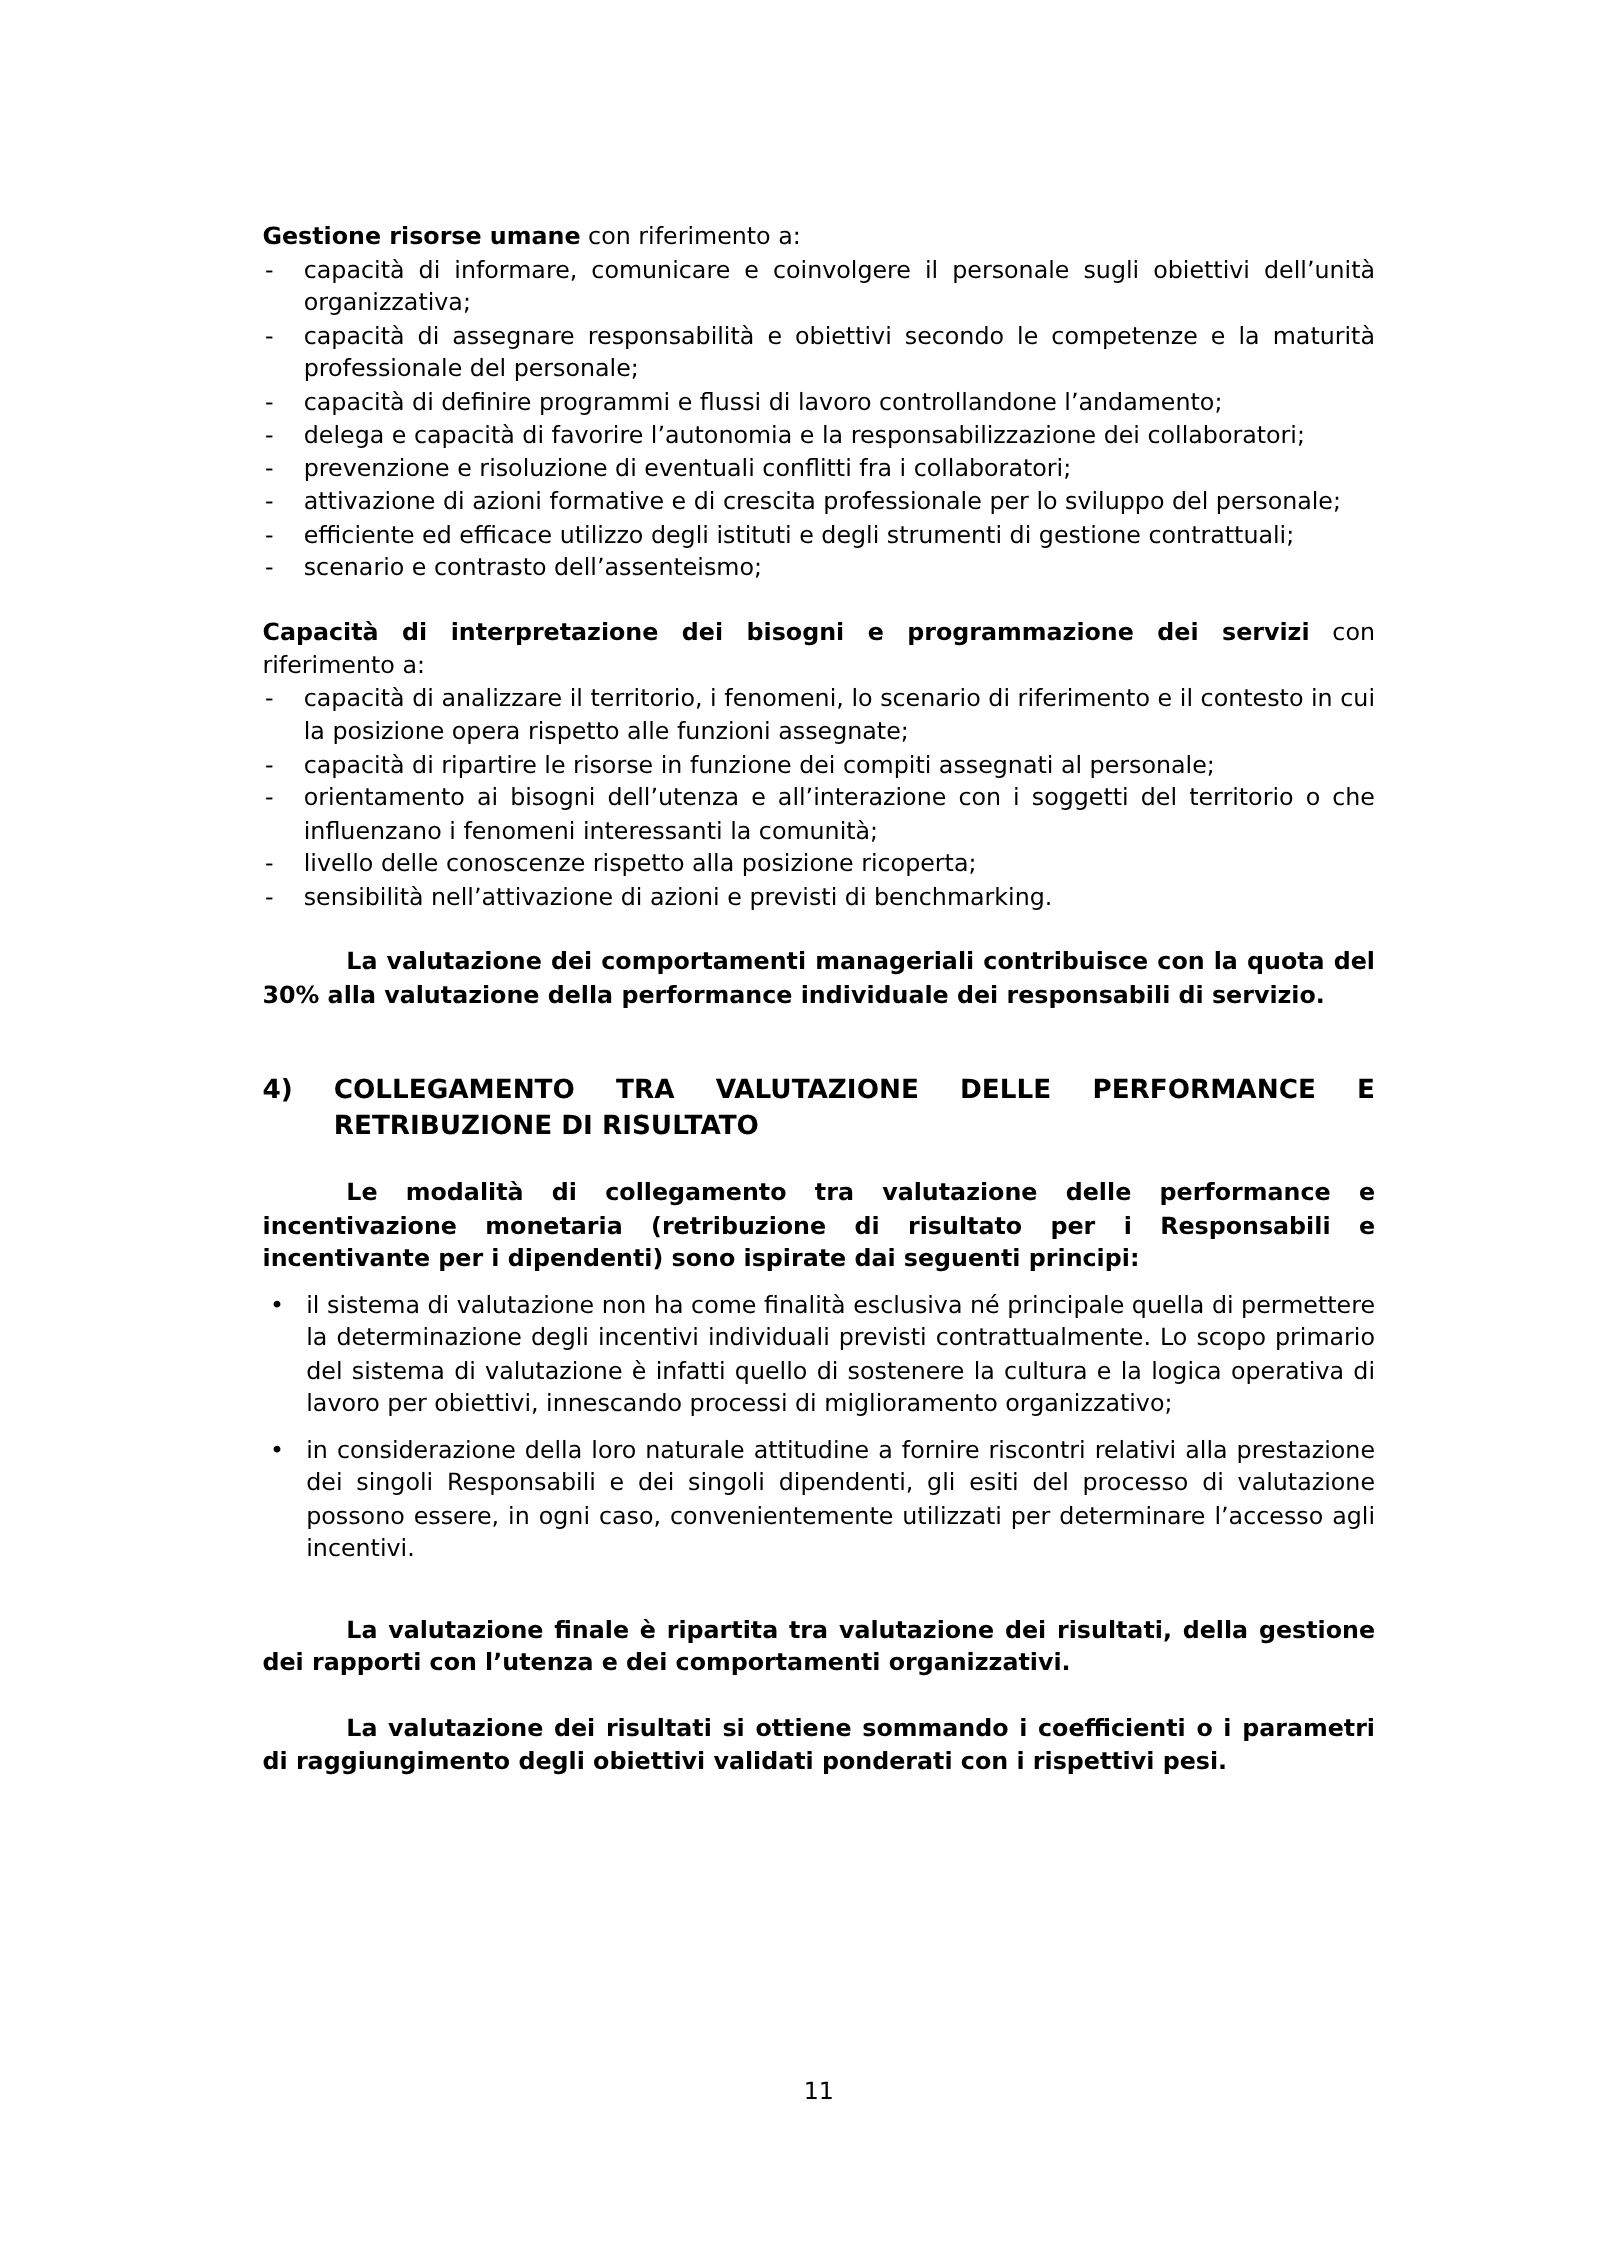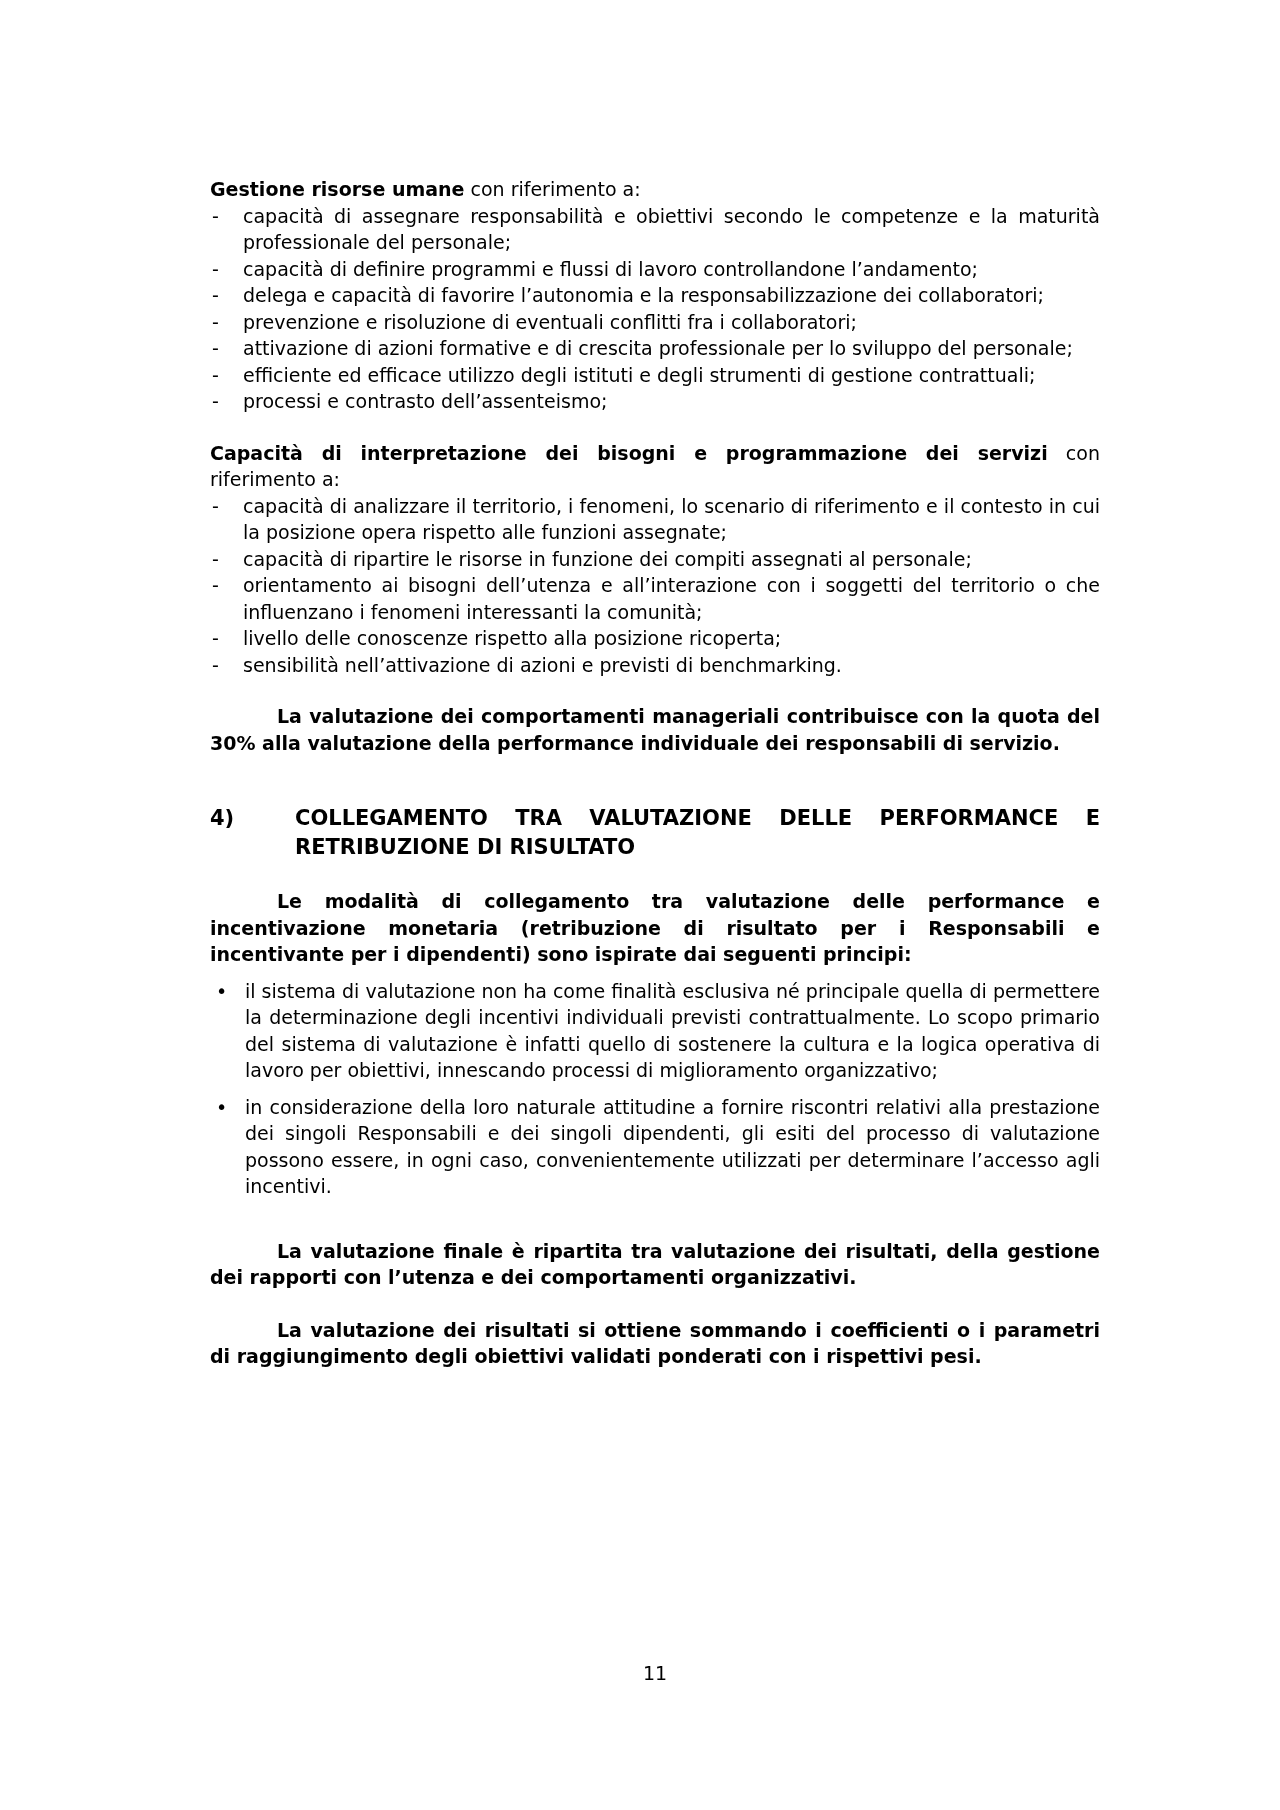--- a/index.html
+++ b/index.html
@@ -55,48 +55,49 @@
   }
   .mt-blank { margin-top: 25px; }
   .num-heading {
     display: flex;
     font-weight: bold;
     font-size: 21px;
     line-height: 29px;
     margin-top: 48px;
   }
   .num-heading .num { flex: 0 0 57px; }
-  .num-heading .txt { flex: 1 1 auto; text-align: justify; margin-left: 28px; }
+  .num-heading .txt { flex: 1 1 auto; text-align: justify; }
   .para-modalita { margin-top: 26px; }
   .para-finale { margin-top: 38px; }
   .para-risultati { margin-top: 26px; }
   .page-number {
     position: absolute;
     left: 210px;
     top: 1660px;
     width: 890px;
     text-align: center;
   }
 </style>
 </head>
 <body>
 
 <div class="page">
   <div class="content">
 
     <p class="section-head"><span class="bold">Gestione risorse umane</span><span> con riferimento a:</span></p>
 
     <ul class="dash-list">
+      <li>capacità di informare, comunicare e coinvolgere il personale sugli obiettivi dell’unità organizzativa;</li>
       <li>capacità di assegnare responsabilità e obiettivi secondo le competenze e la maturità professionale del personale;</li>
       <li>capacità di definire programmi e flussi di lavoro controllandone l’andamento;</li>
       <li>delega e capacità di favorire l’autonomia e la responsabilizzazione dei collaboratori;</li>
       <li>prevenzione e risoluzione di eventuali conflitti fra i collaboratori;</li>
       <li>attivazione di azioni formative e di crescita professionale per lo sviluppo del personale;</li>
       <li>efficiente ed efficace utilizzo degli istituti e degli strumenti di gestione contrattuali;</li>
-      <li>processi e contrasto dell’assenteismo;</li>
+      <li>scenario e contrasto dell’assenteismo;</li>
     </ul>
 
     <p class="section-head mt-blank"><span class="bold">Capacità di interpretazione dei bisogni e programmazione dei servizi</span><span> con riferimento a:</span></p>
 
     <ul class="dash-list">
       <li>capacità di analizzare il territorio, i fenomeni, lo scenario di riferimento e il contesto in cui la posizione opera rispetto alle funzioni assegnate;</li>
       <li>capacità di ripartire le risorse in funzione dei compiti assegnati al personale;</li>
       <li>orientamento ai bisogni dell’utenza e all’interazione con i soggetti del territorio o che influenzano i fenomeni interessanti la comunità;</li>
       <li>livello delle conoscenze rispetto alla posizione ricoperta;</li>
       <li>sensibilità nell’attivazione di azioni e previsti di benchmarking.</li>

